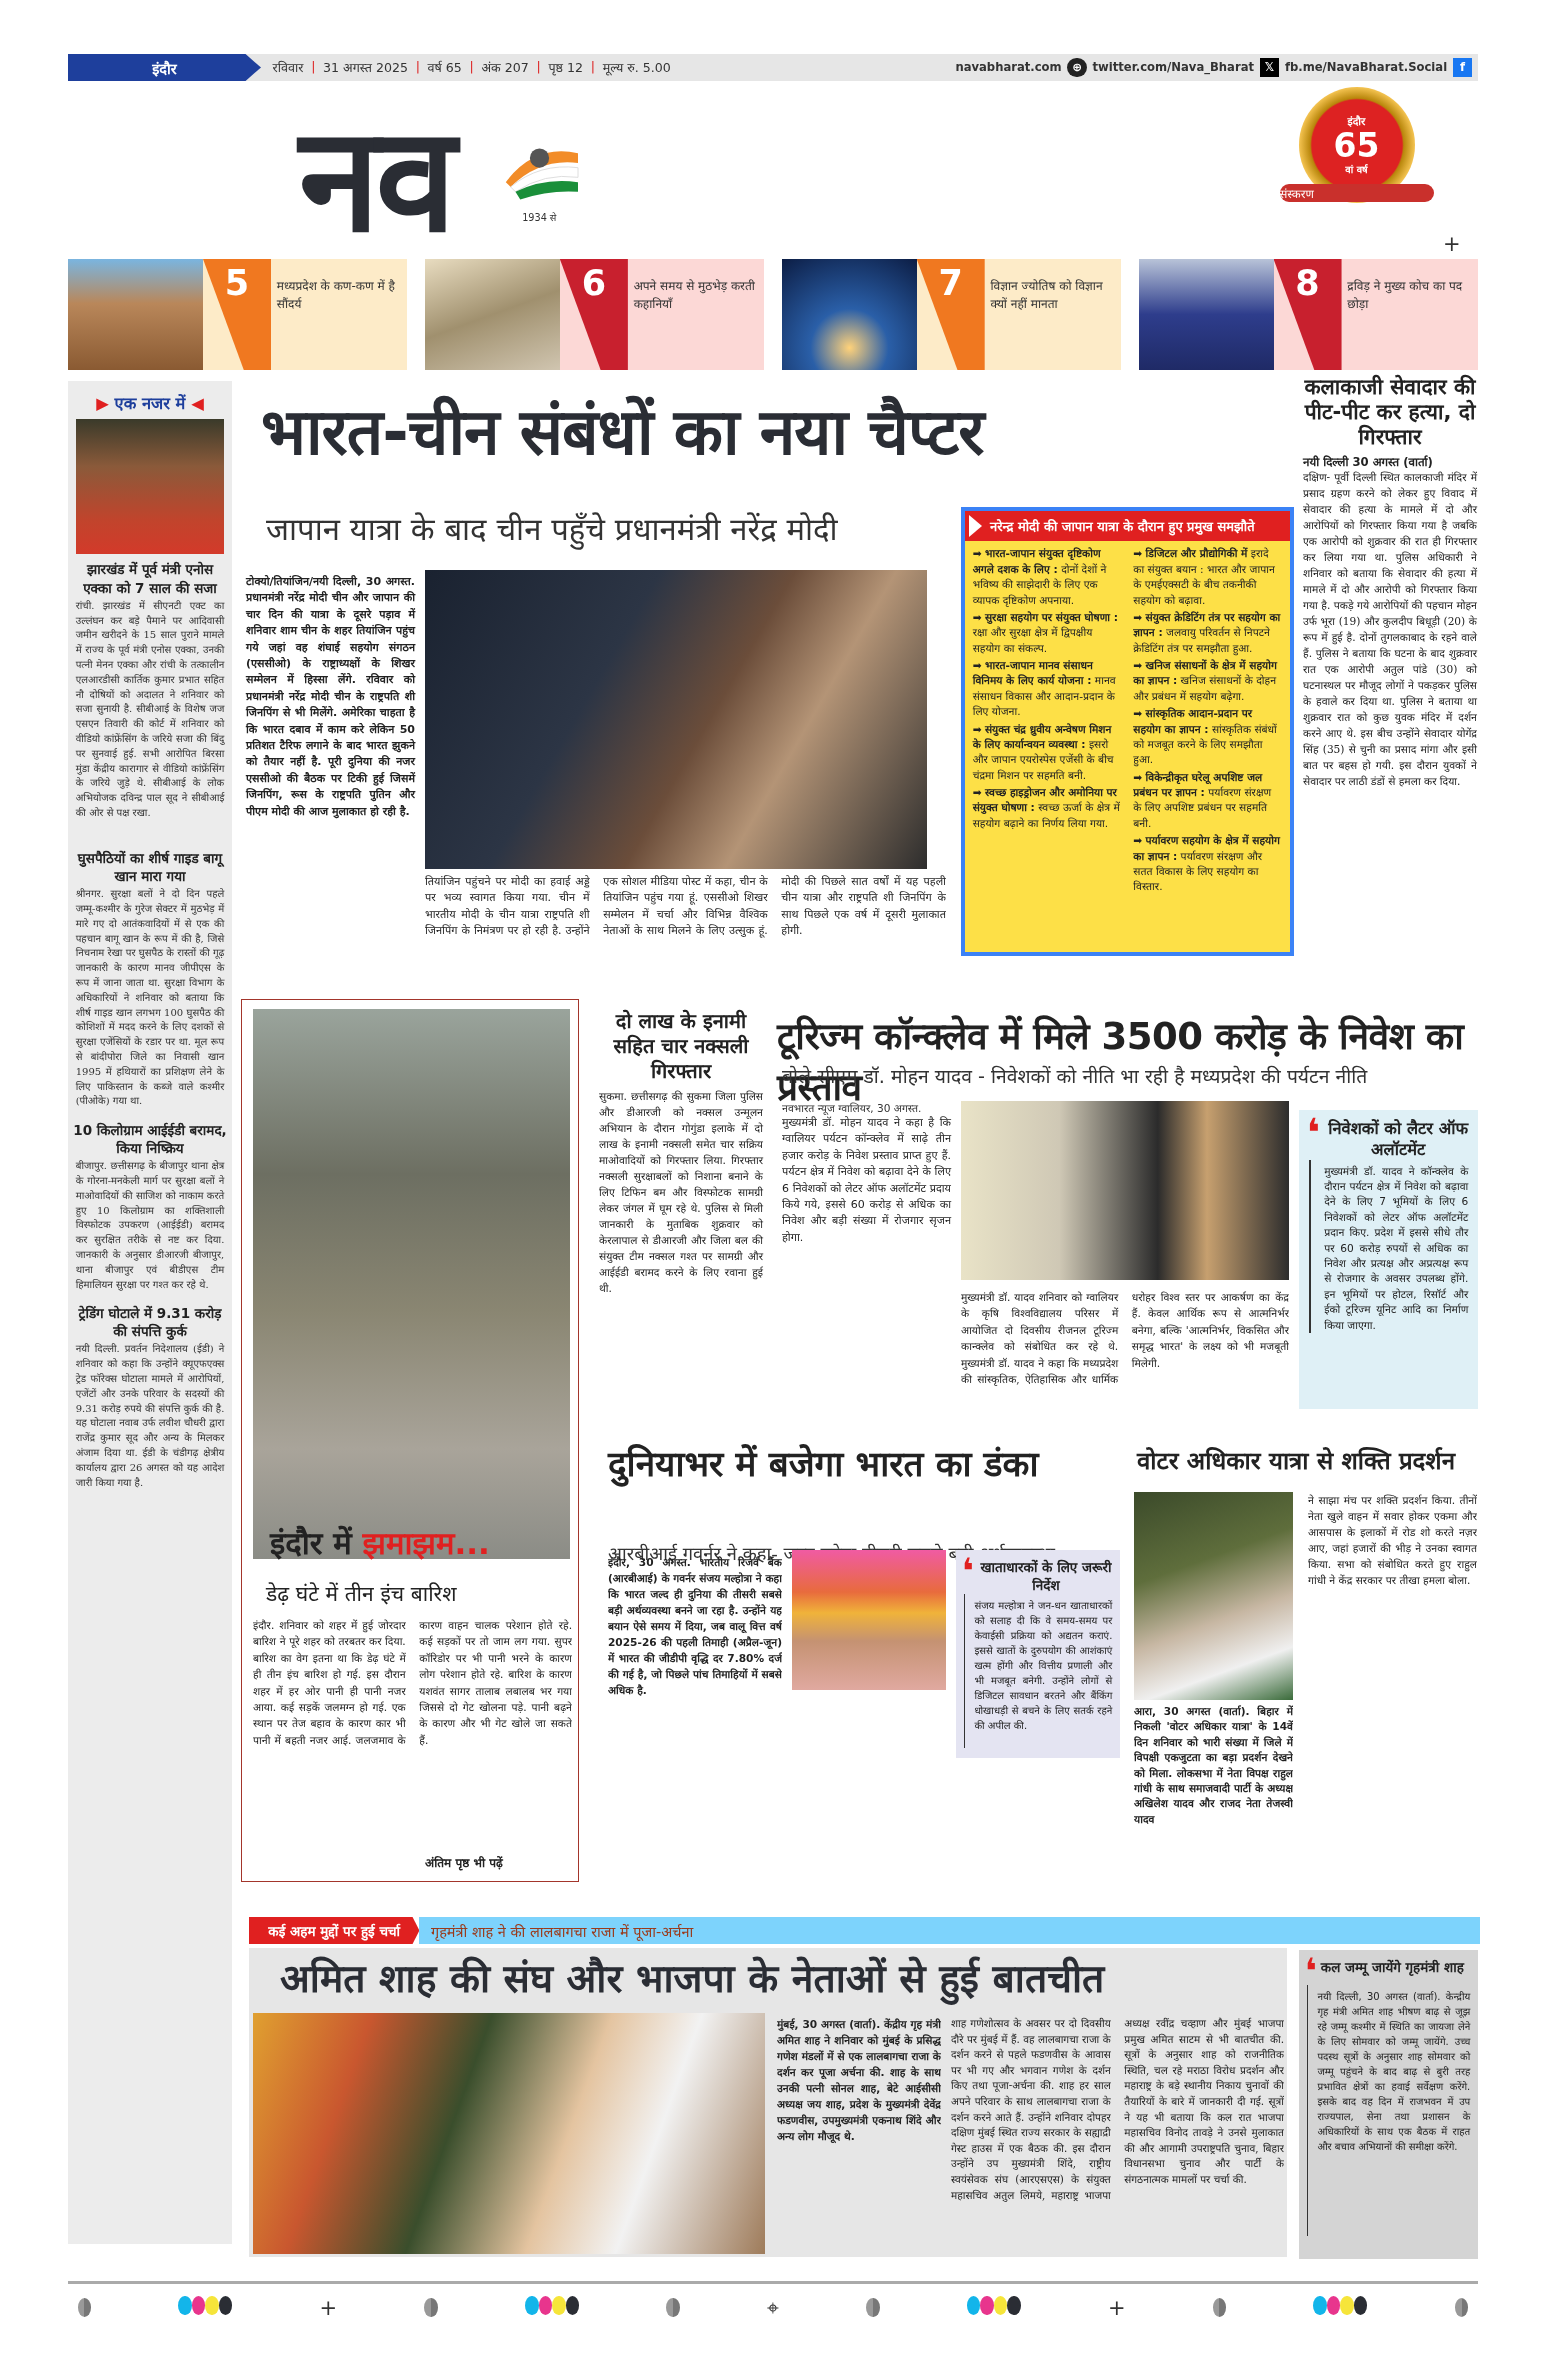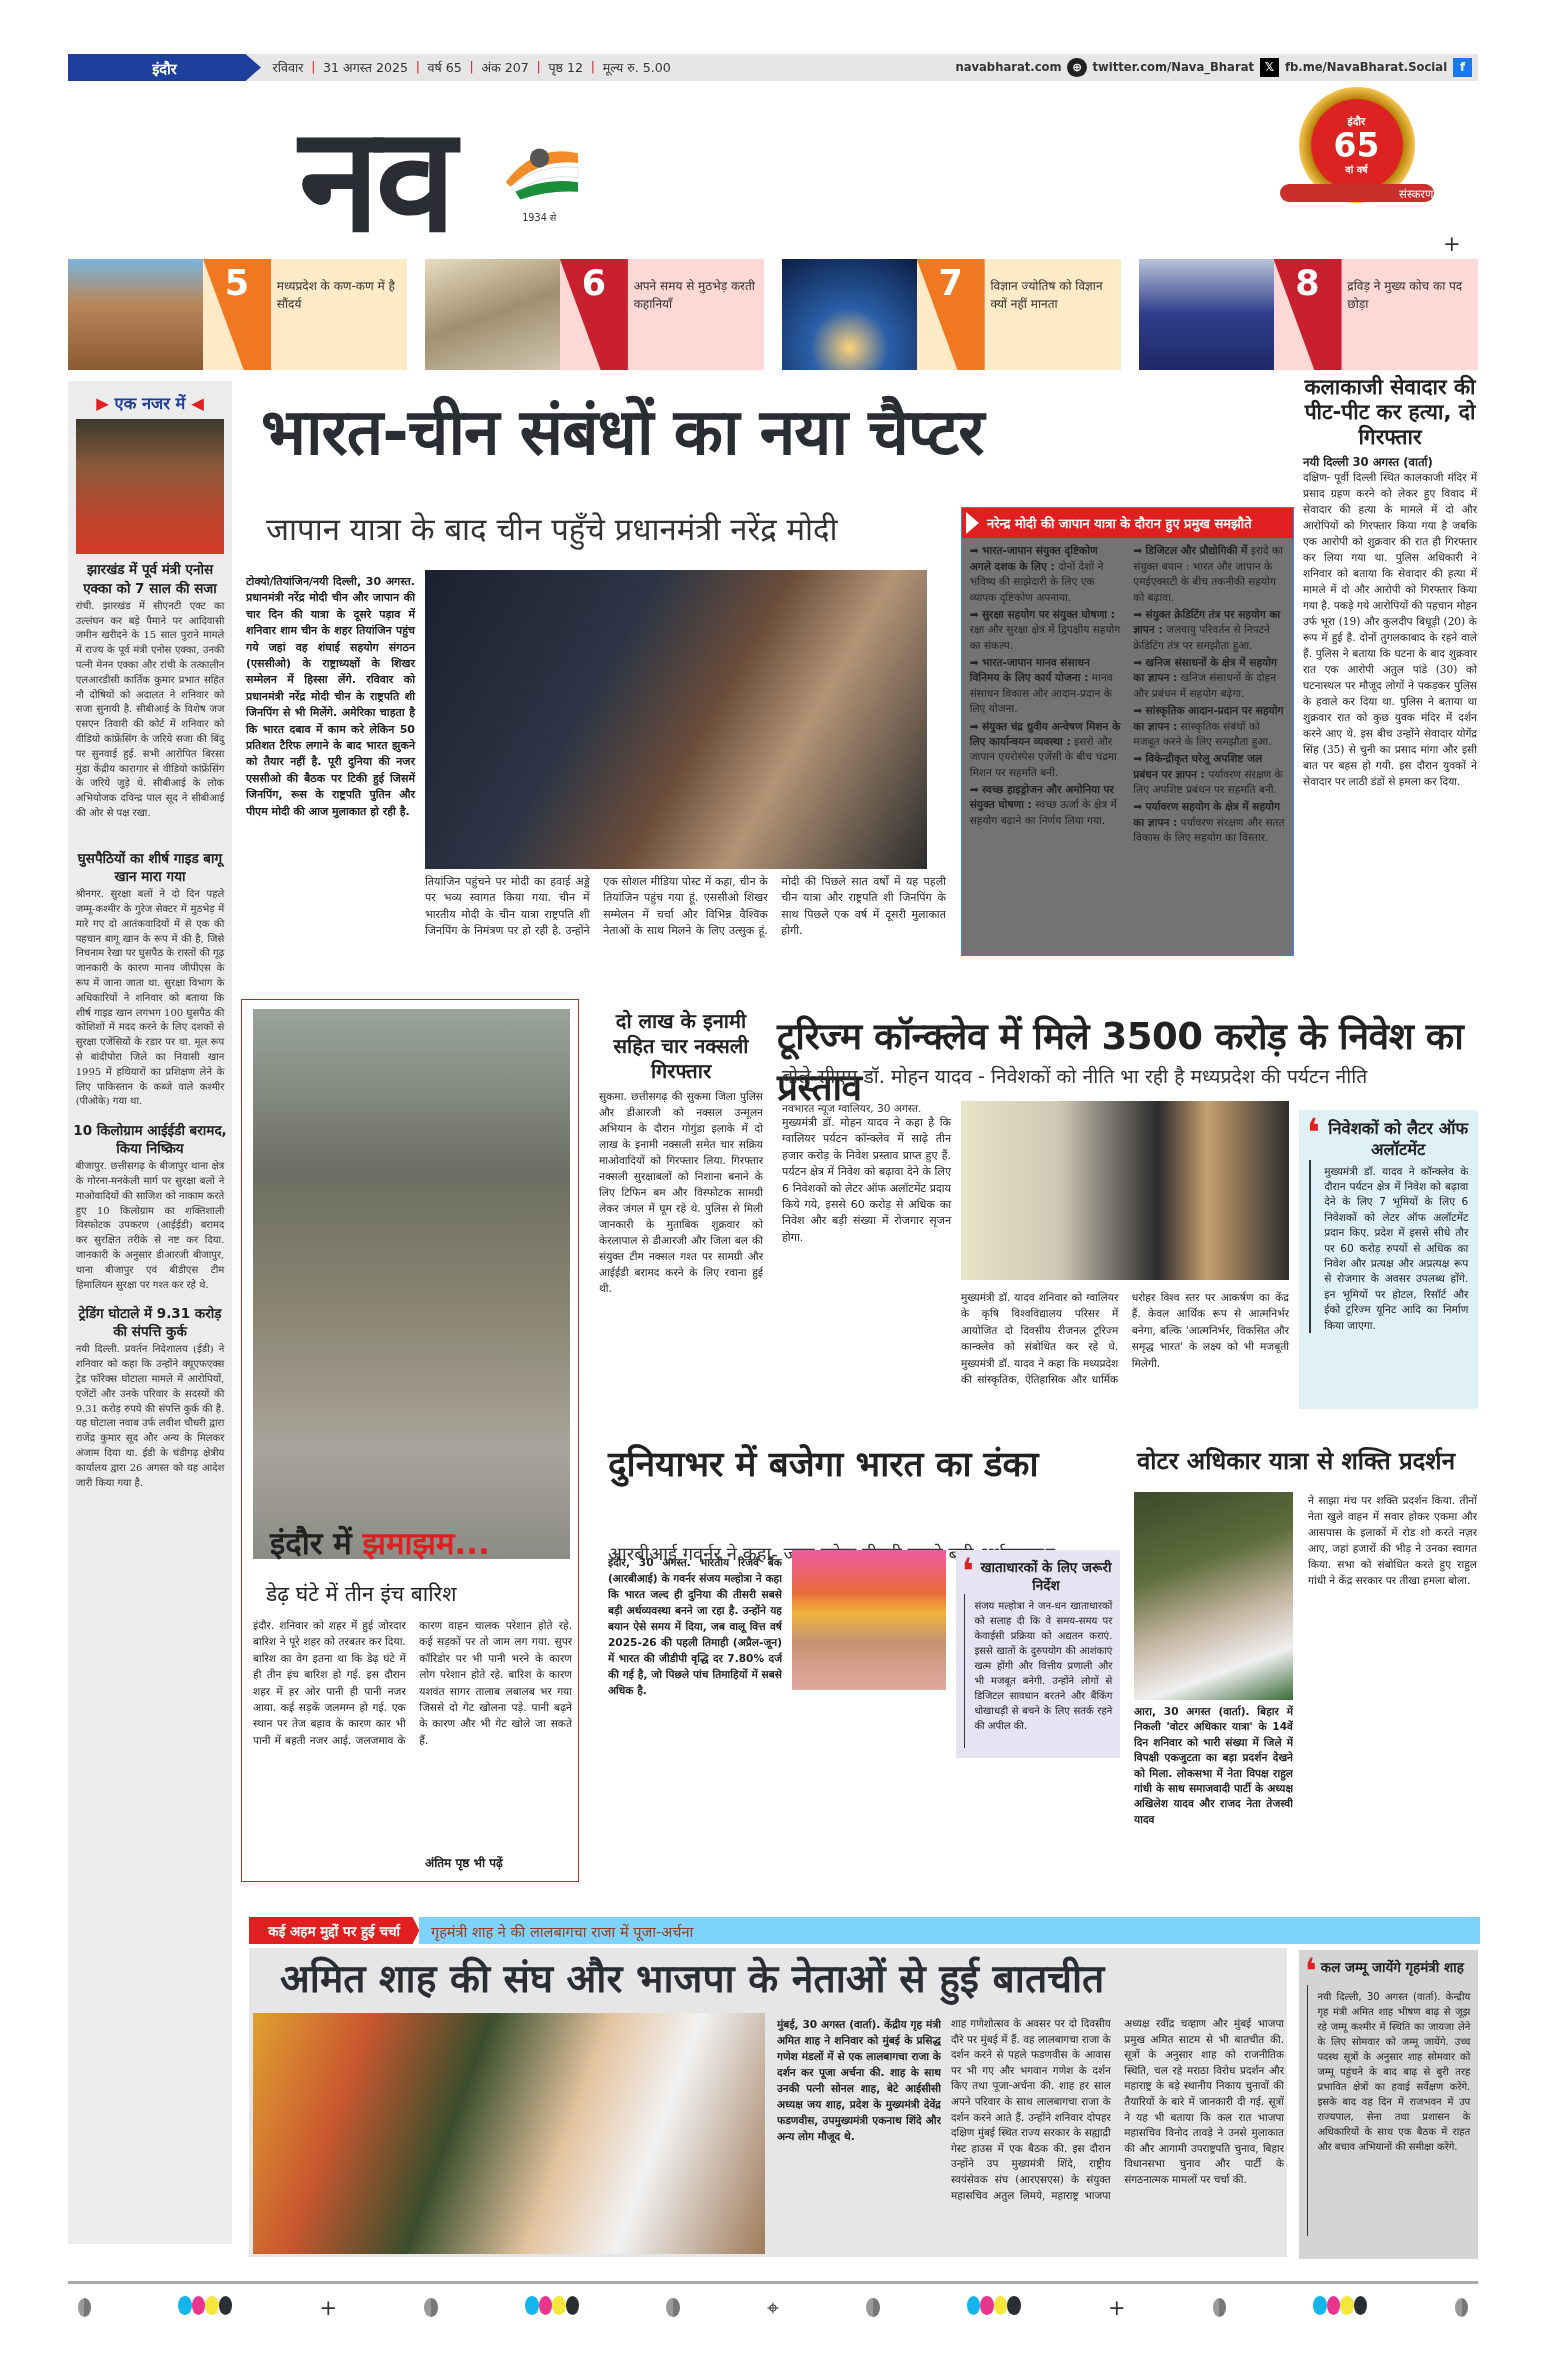--- a/index.html
+++ b/index.html
@@ -13,37 +13,37 @@
 #meta{display:flex;gap:7.7px;margin-left:11.6px;font-size:12.6px;color:#333}
 #meta .sep{color:#d22}
 #social{margin-left:auto;display:flex;align-items:center;gap:5.8px;font-size:11.6px;font-weight:bold;color:#333;padding-right:5.8px}
 .sicon{width:19.3px;height:19.3px;display:inline-flex;align-items:center;justify-content:center;font-size:11.6px;color:#fff}
 
 #masthead{left:299px;top:97px;width:966px;height:164px;display:flex;align-items:center;gap:29px}
 .mast-word{font-size:145px;font-weight:bold;color:#2a2d34;line-height:1;letter-spacing:-3.9px;font-family:"DejaVu Sans",sans-serif}
 #logo-emblem{width:116px;height:116px;display:flex;flex-direction:column;align-items:center;justify-content:center;font-size:9.7px;color:#333}
 #badge65{left:1265px;top:87px;width:183px;height:145px}
 .badge-circle{width:116px;height:116px;border-radius:50%;background:radial-gradient(#d22 55%,#b8860b 57%,#f2c14e 70%,#8b5e14 100%);margin:0 auto;display:flex;flex-direction:column;align-items:center;justify-content:center;color:#fff;font-weight:bold}
-.badge-ribbon{background:#c9302c;color:#fff;font-size:11.6px;text-align:right;border-radius:9px;margin-top:-19.3px;padding:1.9px 0;width:154px;margin-left:auto;margin-right:auto;position:relative}
+.badge-ribbon{background:#c9302c;color:#fff;font-size:11.6px;text-align:left;border-radius:9px;margin-top:-19.3px;padding:1.9px 0;width:154px;margin-left:auto;margin-right:auto;position:relative}
 
 #teasers{left:68px;top:259px;width:1410px;height:111px;display:flex;gap:17.4px}
 .teaser{flex:1;display:flex;height:111px;position:relative}
 .teaser .img{width:135px;height:111px}
 .teaser .num{width:68px;height:111px;clip-path:polygon(0 0,100% 0,100% 100%,60% 100%);display:flex;justify-content:center;padding-top:3.9px;color:#fff;font-size:35px;font-weight:bold}
 .teaser .txt{flex:1;padding:19.3px 7.7px 0 5.8px;font-size:12px;line-height:17.4px;color:#333}
 
 #leftcol{left:68px;top:381px;width:164px;height:1863px;background:#ececec}
 .lc-h{font-weight:bold;font-size:13.5px;text-align:center;line-height:18.3px;color:#222;margin:5.8px 3.9px 1.9px}
 .lc-p{font-size:10px;line-height:14.8px;text-align:justify;padding:0 7.7px;color:#333}
 
 #mainhead{left:261px;top:396px;width:1023px;font-size:64px;font-weight:bold;color:#2a2d34;letter-spacing:-1px;line-height:73px}
 #mainsub{left:266px;top:507px;font-size:31px;color:#333}
 #mainphoto{left:425px;top:570px;width:502px;height:299px;background:linear-gradient(120deg,#1a2230 0%,#2c3545 35%,#6b4d3a 55%,#b49476 70%,#2d2d2d 100%)}
 #mainpara1{left:246px;top:574px;width:169px}
-#keybox{left:961px;top:507px;width:333px;height:449px;border:1px solid #3b82f6;background:#737373}
+#keybox{left:961px;top:507px;width:333px;height:449px;border:4px solid #3b82f6;background:#fde047}
 #keybox .hdr{background:#e02020;color:#fff;font-weight:bold;font-size:13px;padding:5.8px 3.9px 5.8px 25px;position:relative}
 #keybox .hdr::before{content:"";position:absolute;left:3.9px;top:3.9px;border-left:13.5px solid #fff;border-top:11.6px solid transparent;border-bottom:11.6px solid transparent}
 #keybox .cols{display:flex;gap:11.6px;padding:5.8px 7.7px;font-size:10.6px;line-height:15.4px}
 #keybox .col{flex:1}
 #keybox .pt{margin-bottom:1.9px}
 #keybox .pt b{font-weight:bold}
 
 #rtstory{left:1303px;top:375px;width:174px}
 
 #indorebox{left:241px;top:999px;width:338px;height:883px;border:1.9px solid #a3352b}

